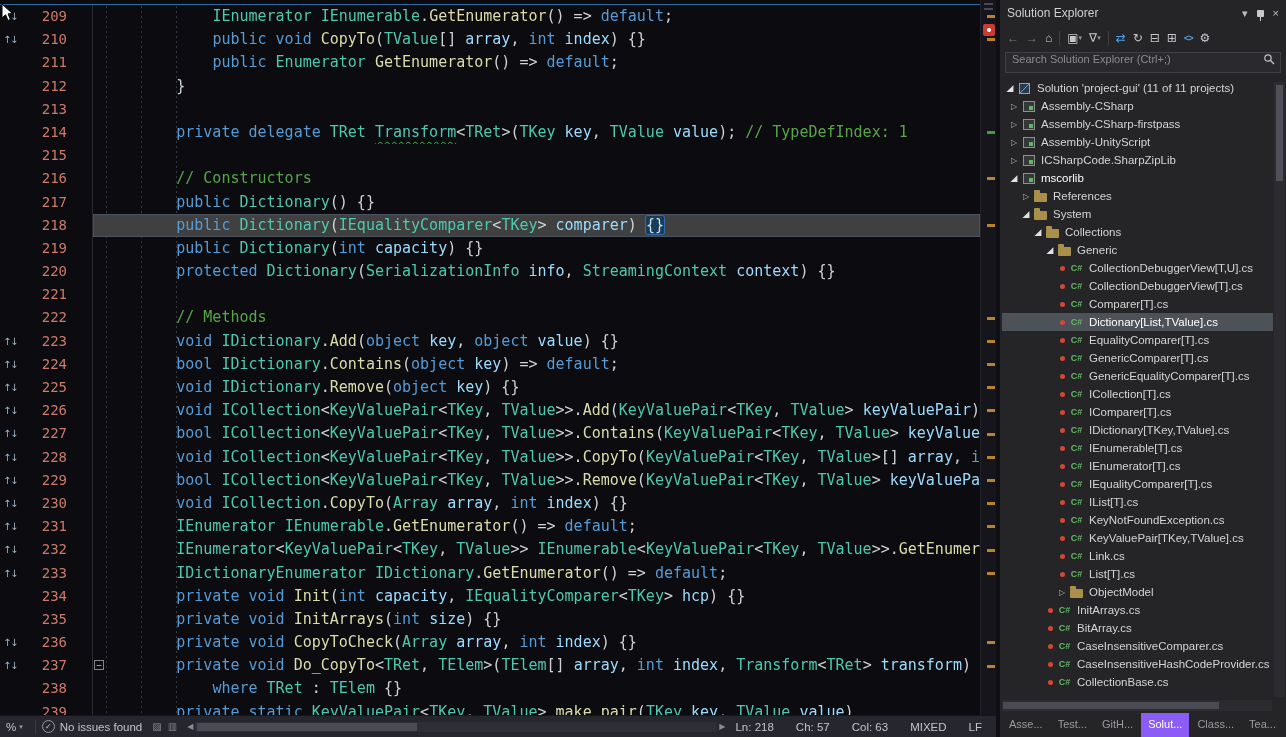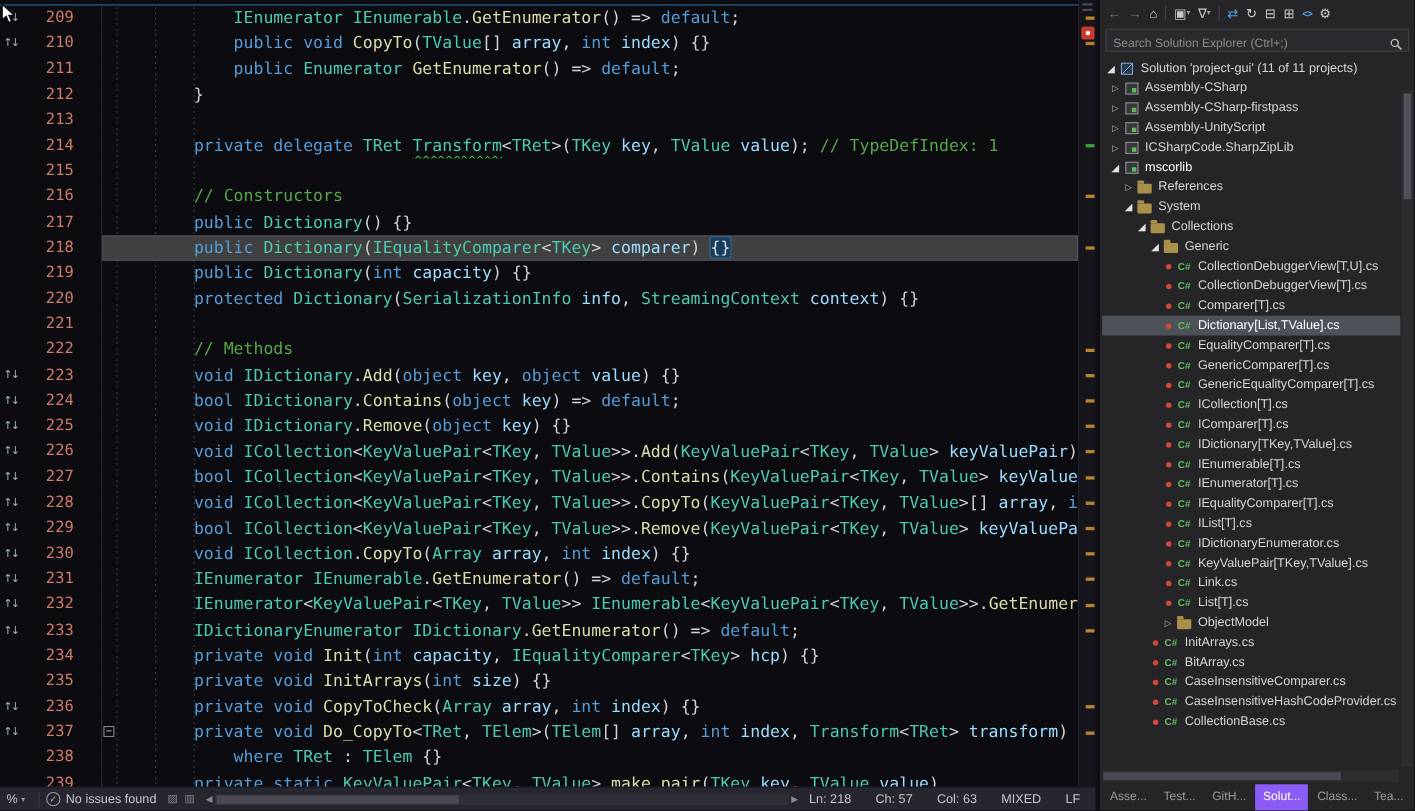--- a/index.html
+++ b/index.html
@@ -62,21 +62,21 @@
   .sp-title{height:26px;flex:none;display:flex;align-items:center;padding:0 7px;color:#cfcfcf;font-size:12px}
   .sp-title-icons{margin-left:auto;display:flex;gap:9px;align-items:center;color:#c0c0c0;font-size:11px}
   .pin-shape{display:inline-block;width:7px;height:7px;background:#c8c8c8;border-radius:1px;position:relative}
   .pin-shape::after{content:"";position:absolute;left:3px;top:7px;width:1px;height:4px;background:#c8c8c8}
   .sp-toolbar{height:24px;flex:none;display:flex;align-items:center;gap:7px;padding:0 7px;color:#c4c8cc;font-size:12px}
   .tb-btn{display:inline-flex;align-items:center;font-style:normal}
   .tb-btn.dim{color:#767a7e} .tb-btn.accent{color:#53a1e0}
   .tb-btn.small{font-size:9px;font-weight:bold;letter-spacing:-1px}
   .tb-sep{width:1px;height:14px;background:#3f3f46}
   .sp-search{margin:2px 5px 3px;height:21px;flex:none;background:#2a2a2e;border:1px solid #3f3f46;
-             display:flex;align-items:flex-end;padding-right:5px}
+             display:flex;align-items:flex-start;padding-right:5px}
   .sp-search input{flex:1;min-width:0;background:transparent;border:0;outline:0;color:#bbb;font-size:11px;
                    padding:0 6px;font-family:"Liberation Sans","DejaVu Sans",sans-serif}
   .sp-search input::placeholder{color:#8b8b8b}
   .sp-tree{flex:1;overflow:hidden;padding:3px 13px 0 2px;position:relative}
   .trow{display:flex;align-items:center;height:18px;font-size:11.5px;color:#d4d4d4;white-space:nowrap;overflow:hidden}
   .trow.selected{background:#4d5158}
   .trow.selected .tlabel{color:#fff}
   .slot{width:12px;flex:none;display:inline-flex;align-items:center;justify-content:center;
         font-size:8px;color:#b0b0b0;font-style:normal}
   .slot.expanded{color:#e2e2e2;font-size:9px}
@@ -199,20 +199,28 @@
     <span class="sfields">
         <span class="sfield">Ln: 218</span>
         <span class="sfield">Ch: 57</span>
         <span class="sfield">Col: 63</span>
         <span class="sfield">MIXED</span>
         <span class="sfield">LF</span>
       </span>
   </div>
 
   <div class="solution-pane">
+    <div class="sp-title">
+      <span class="sp-title-text">Solution Explorer</span>
+      <span class="sp-title-icons">
+          <span class="ti-btn">▾</span>
+          <span class="ti-btn"><i class="pin-shape"></i></span>
+          <span class="ti-btn">×</span>
+        </span>
+    </div>
     <div class="sp-toolbar">
         <span class="tb-btn dim">←</span>
         <span class="tb-btn dim">→</span>
         <span class="tb-btn">⌂</span>
         <i class="tb-sep"></i>
         <span class="tb-btn">▣<i class="caret">▾</i></span>
         <span class="tb-btn">∇<i class="caret">▾</i></span>
         <i class="tb-sep"></i>
         <span class="tb-btn accent">⇄</span>
         <span class="tb-btn">↻</span>
@@ -425,21 +433,21 @@
           </span>
           <span class="tlabel">IList[T].cs</span>
         </div>
         <div class="trow" style="padding-left: 54px;">
           <span class="slot">
             <i class="dot"></i>
           </span>
           <span class="ticon">
             <i class="glyph-csfile">C#</i>
           </span>
-          <span class="tlabel">IDictionaryEnumerator.cs</span>
+          <span class="tlabel">KeyNotFoundException.cs</span>
         </div>
         <div class="trow" style="padding-left: 54px;">
           <span class="slot">
             <i class="dot"></i>
           </span>
           <span class="ticon">
             <i class="glyph-csfile">C#</i>
           </span>
           <span class="tlabel">KeyValuePair[TKey,TValue].cs</span>
         </div>

